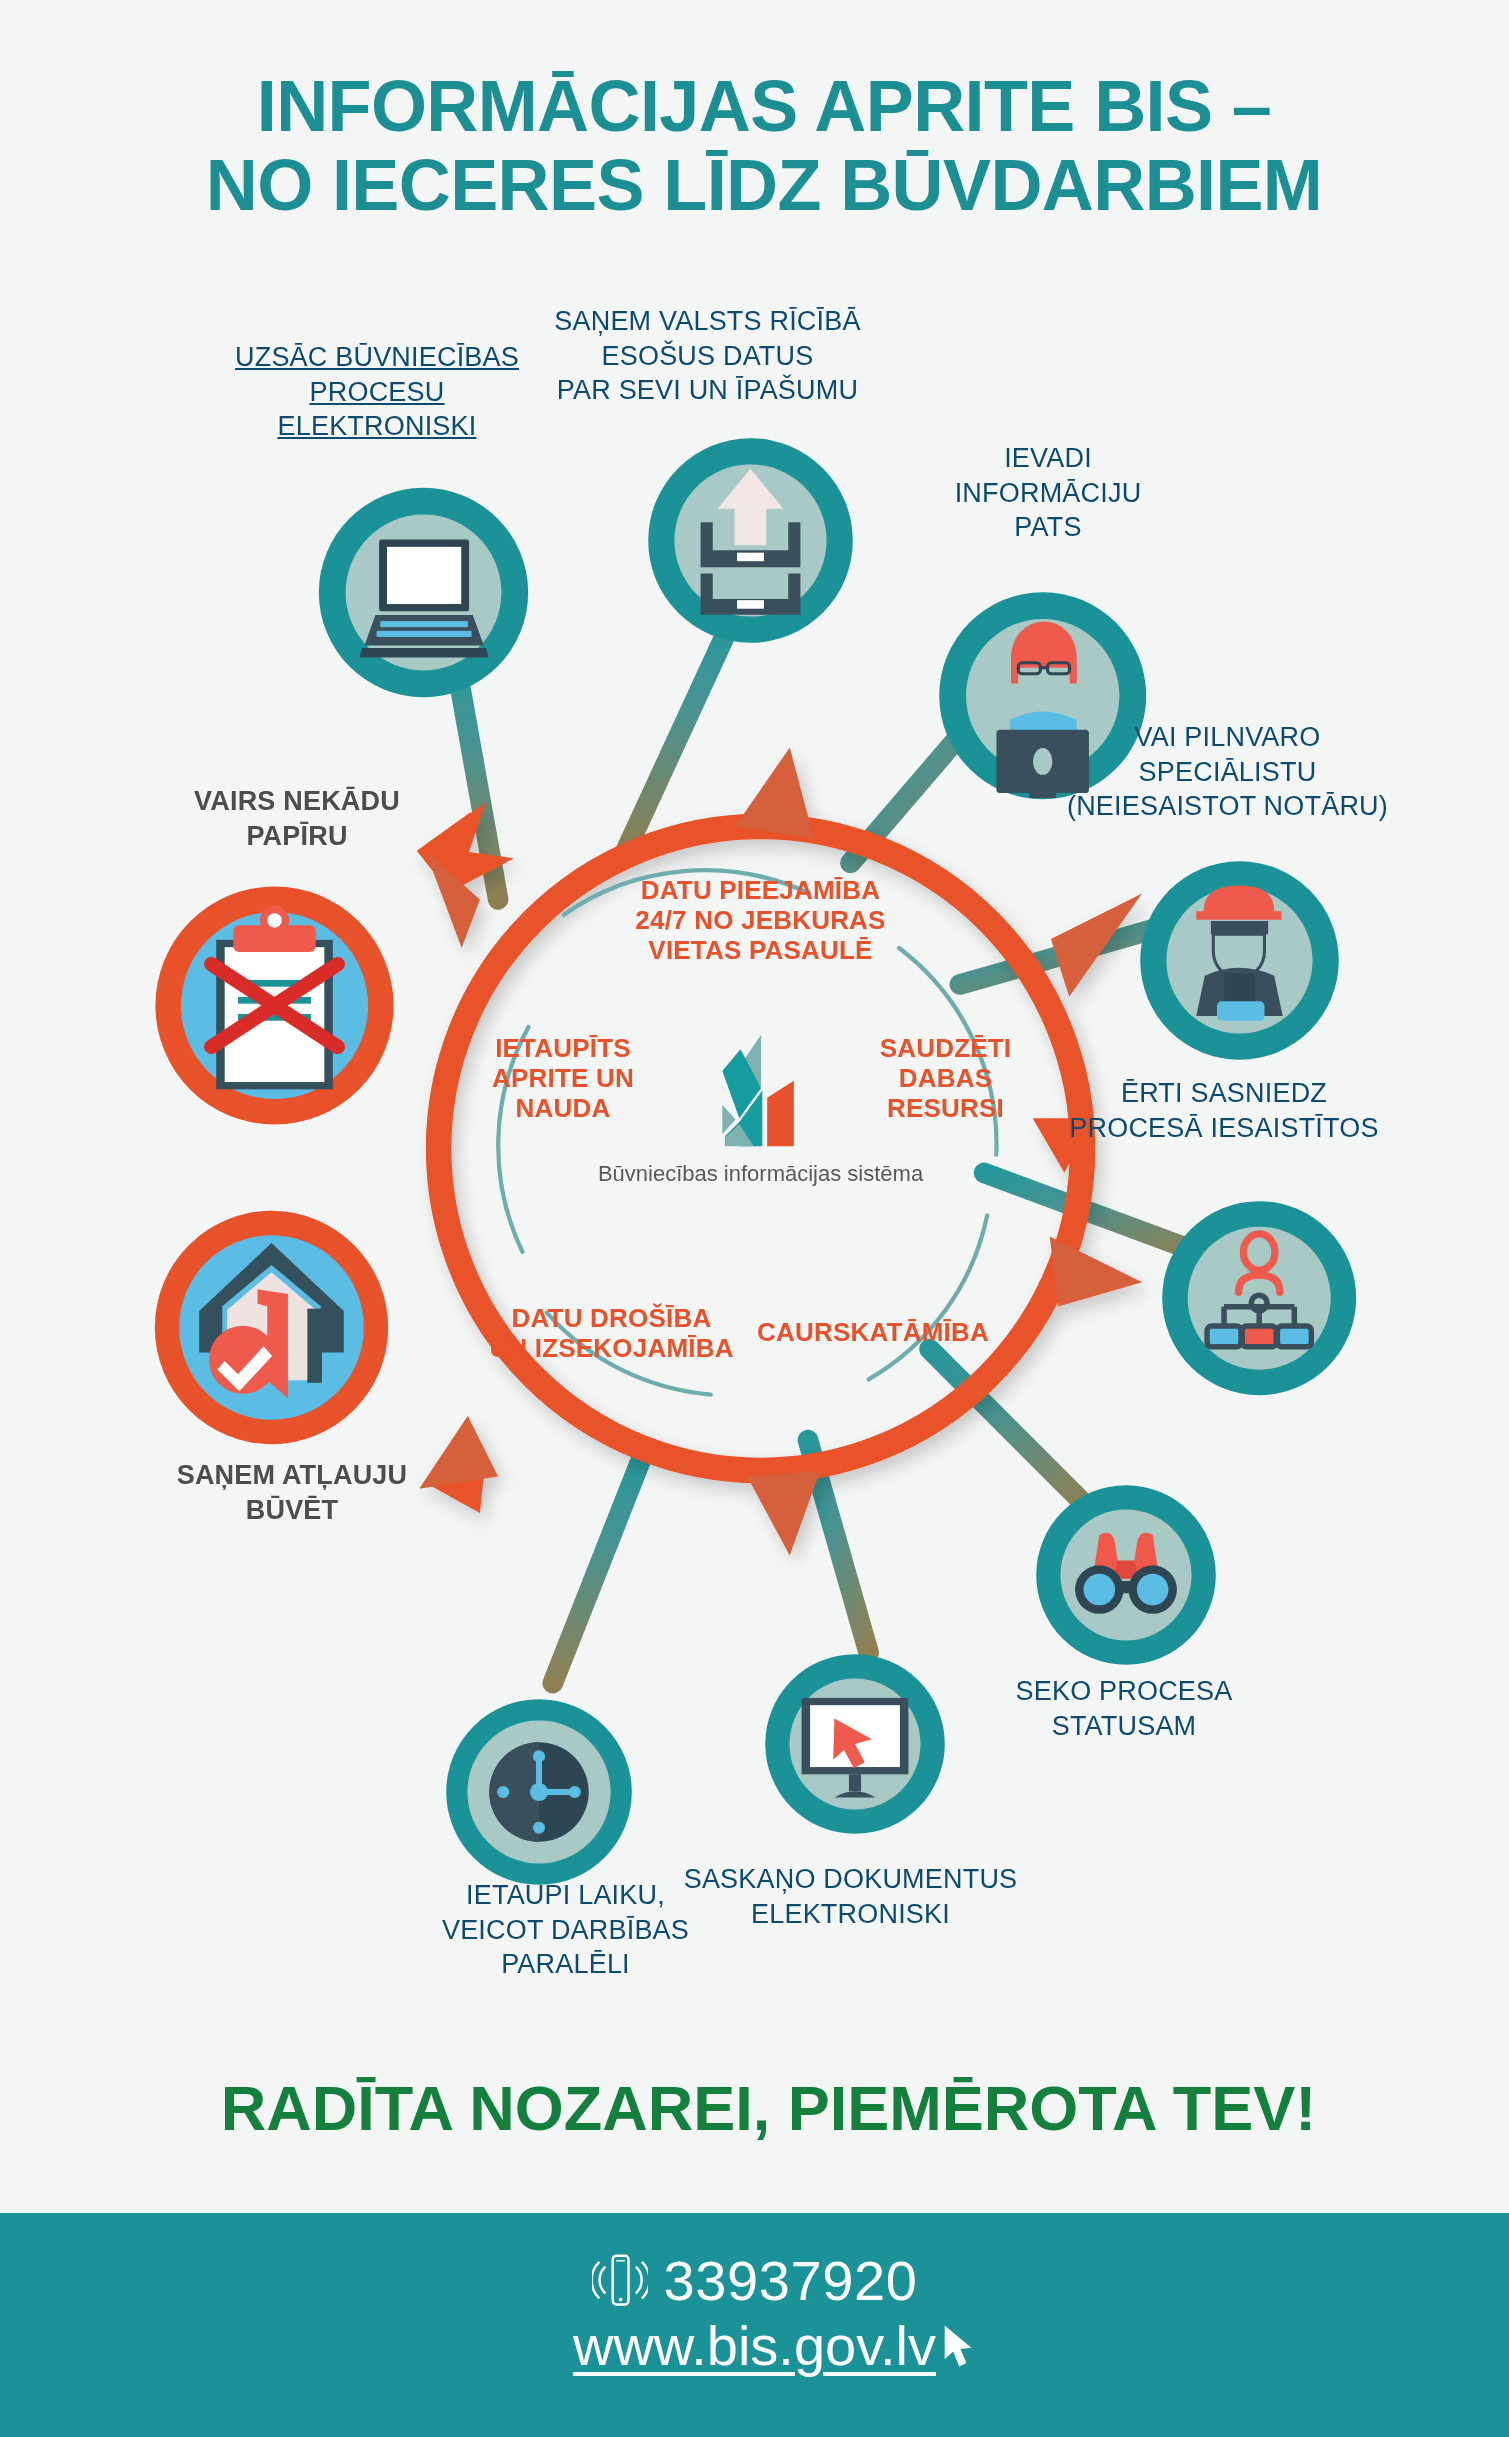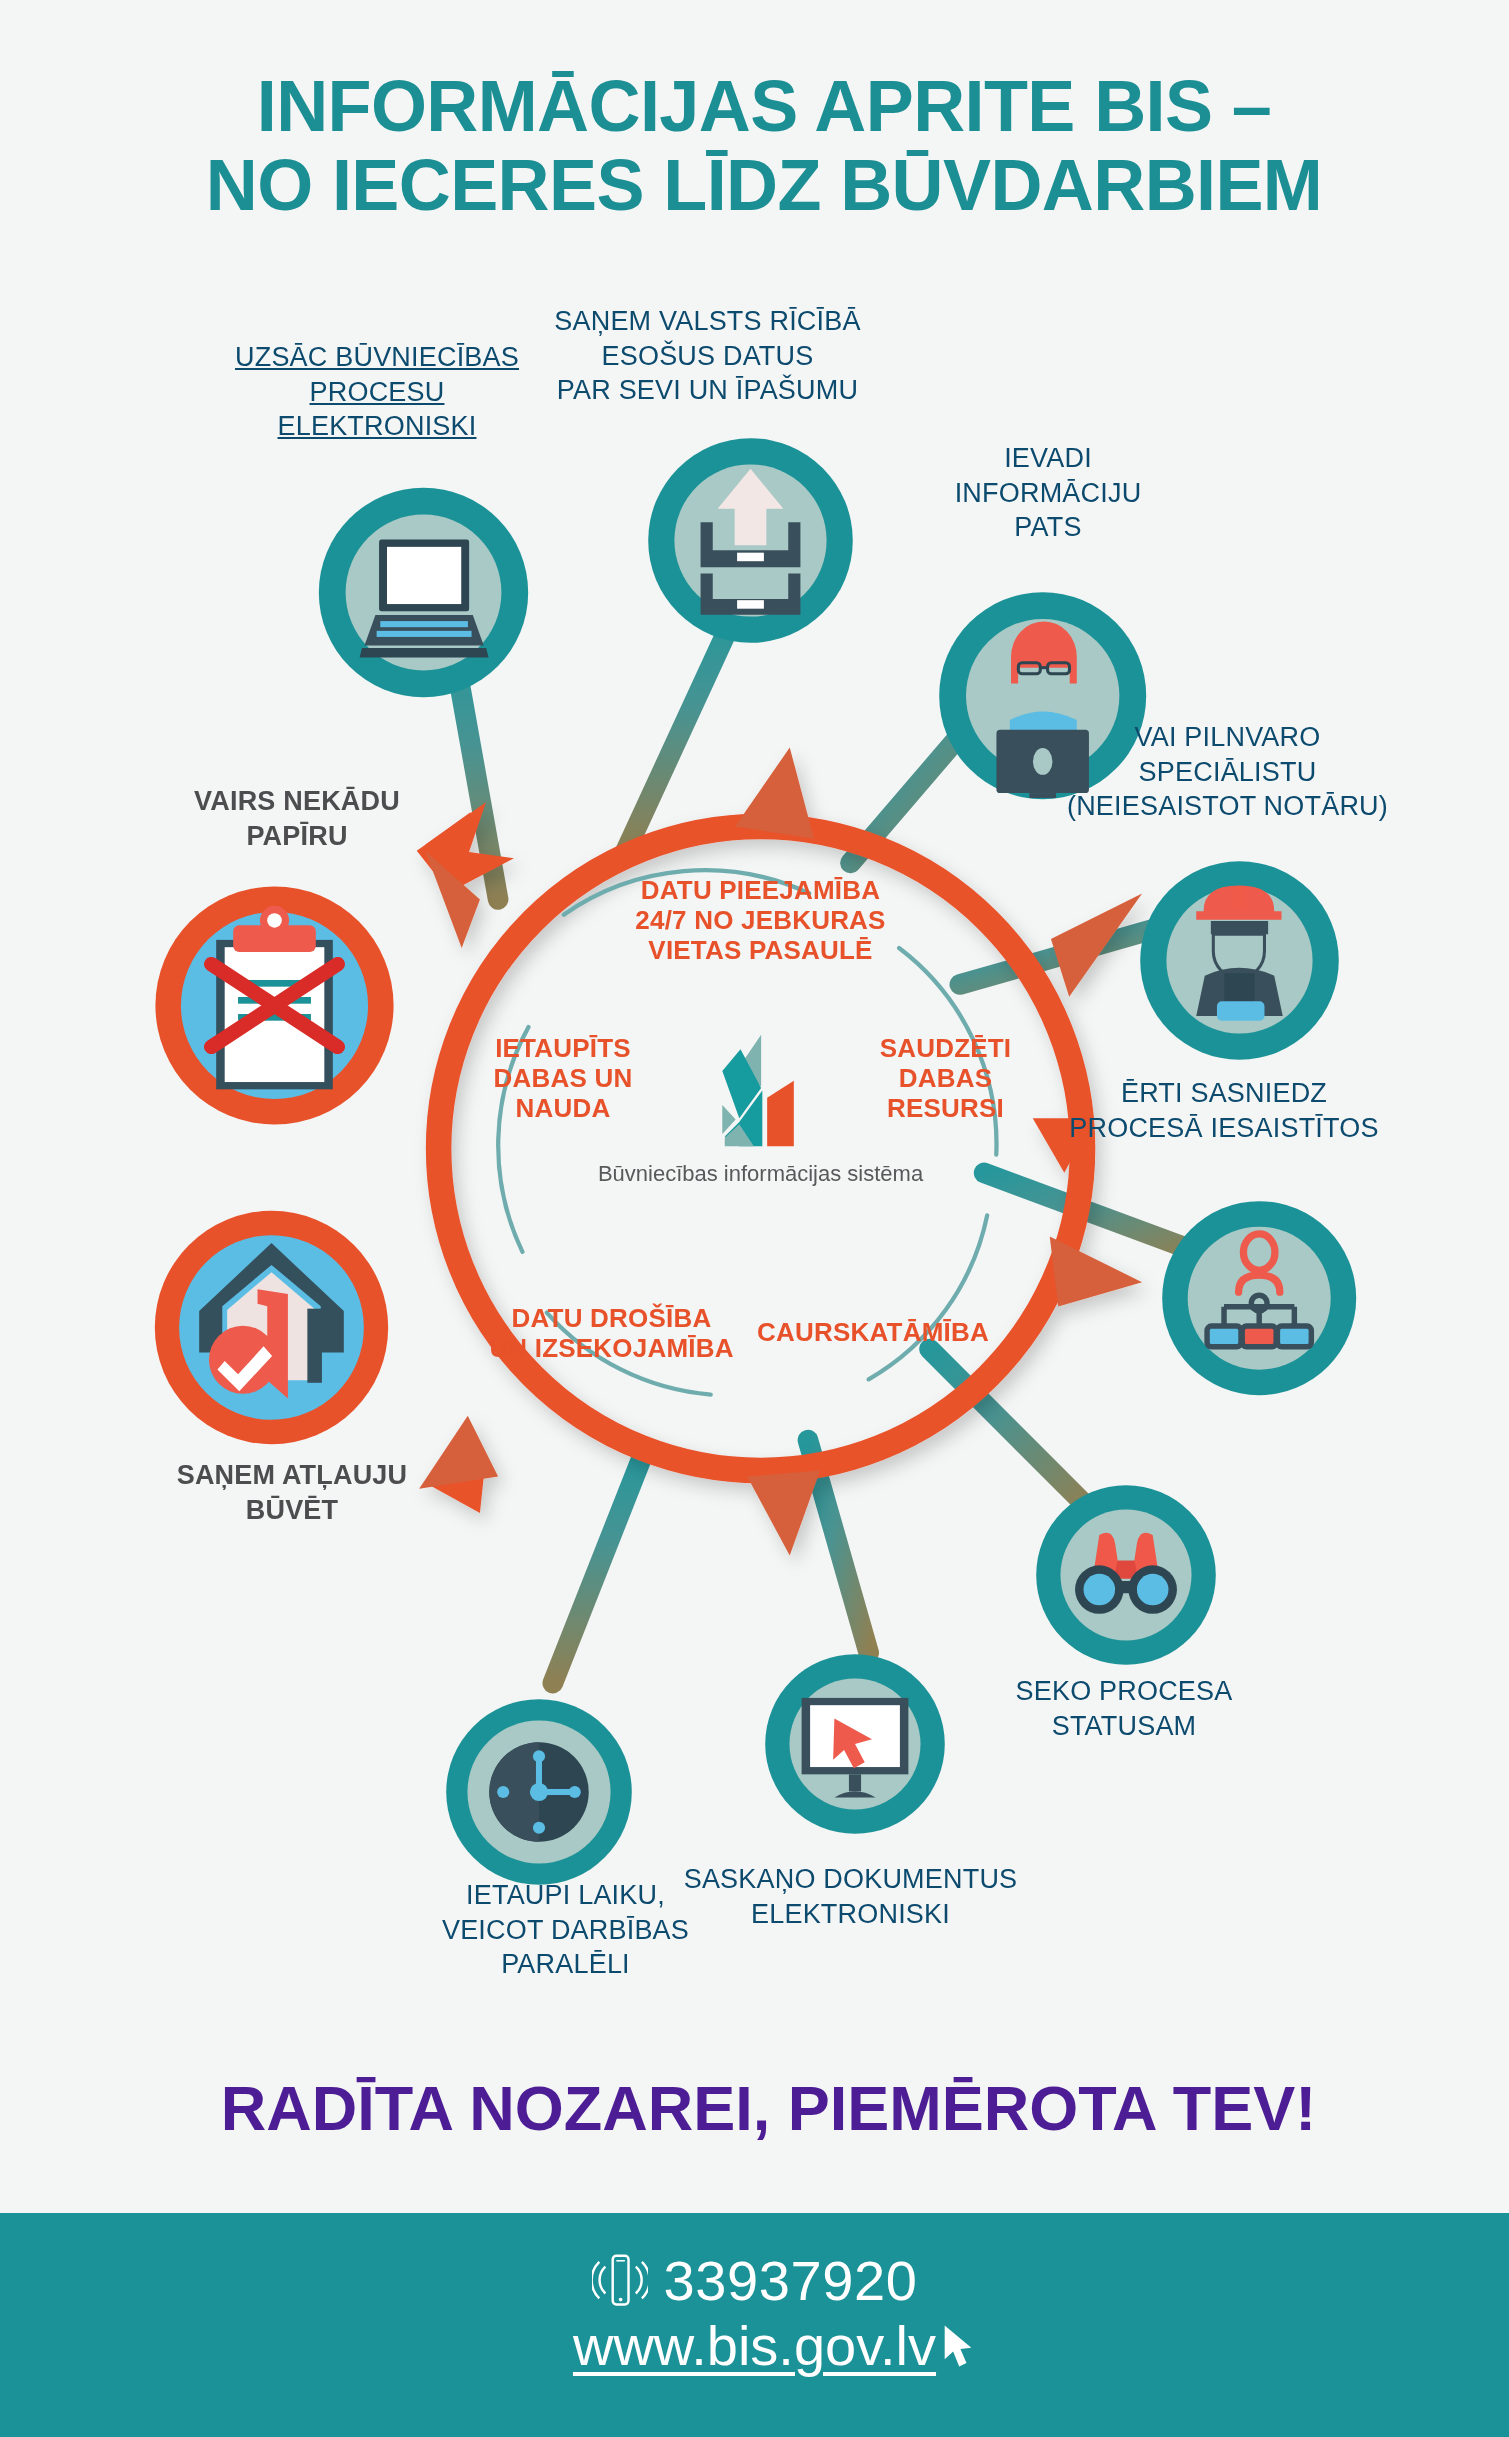--- a/index.html
+++ b/index.html
@@ -57,21 +57,21 @@
     text-align:center;white-space:pre-line;letter-spacing:0.2px;
   }
 
   
   .bubble{position:absolute;}
   .bubble svg{display:block;}
 
   
   .tagline{
     position:absolute;left:0;right:0;top:2072px;
-    text-align:center;color:#4c1d95;font-weight:bold;
+    text-align:center;color:#15803d;font-weight:bold;
     font-size:63px;letter-spacing:0px;margin-left:28px;
   }
 
   
   .footer{
     position:absolute;left:0;right:0;bottom:0;height:225px;
     background:#1b9297;
   }
   .footer-inner{
     position:absolute;left:0;right:0;top:33px;text-align:center;color:#ffffff;
@@ -173,21 +173,21 @@
     <div class="benefit" style="left:122px;top:67px;width:437px;">DATU PIEEJAMĪBA
 24/7 NO JEBKURAS
 VIETAS PASAULĒ</div>
     <div class="benefit" style="left:425px;top:225px;width:201px;">SAUDZĒTI
 DABAS
 RESURSI</div>
     <div class="benefit" style="left:310px;top:509px;width:286px;">CAURSKATĀMĪBA</div>
     <div class="benefit" style="left:55px;top:495px;width:273px;">DATU DROŠĪBA
 UN IZSEKOJAMĪBA</div>
     <div class="benefit" style="left:49px;top:225px;width:188px;">IETAUPĪTS
-DABAS UN
+APRITE UN
 NAUDA</div>
   </div>
 
   <div class="lbl" style="left:207px;top:340px;width:340px;text-decoration:underline;">UZSĀC BŪVNIECĪBAS
 PROCESU
 ELEKTRONISKI</div>
   <div class="bubble" style="left:317px;top:486px;">
     <svg width="213" height="213" viewBox="0 0 350 350">
       <ellipse cx="175" cy="175" rx="172" ry="172" fill="#1b9297"></ellipse>
       <ellipse cx="175" cy="175" rx="128" ry="128" fill="#a8c9c5"></ellipse>

